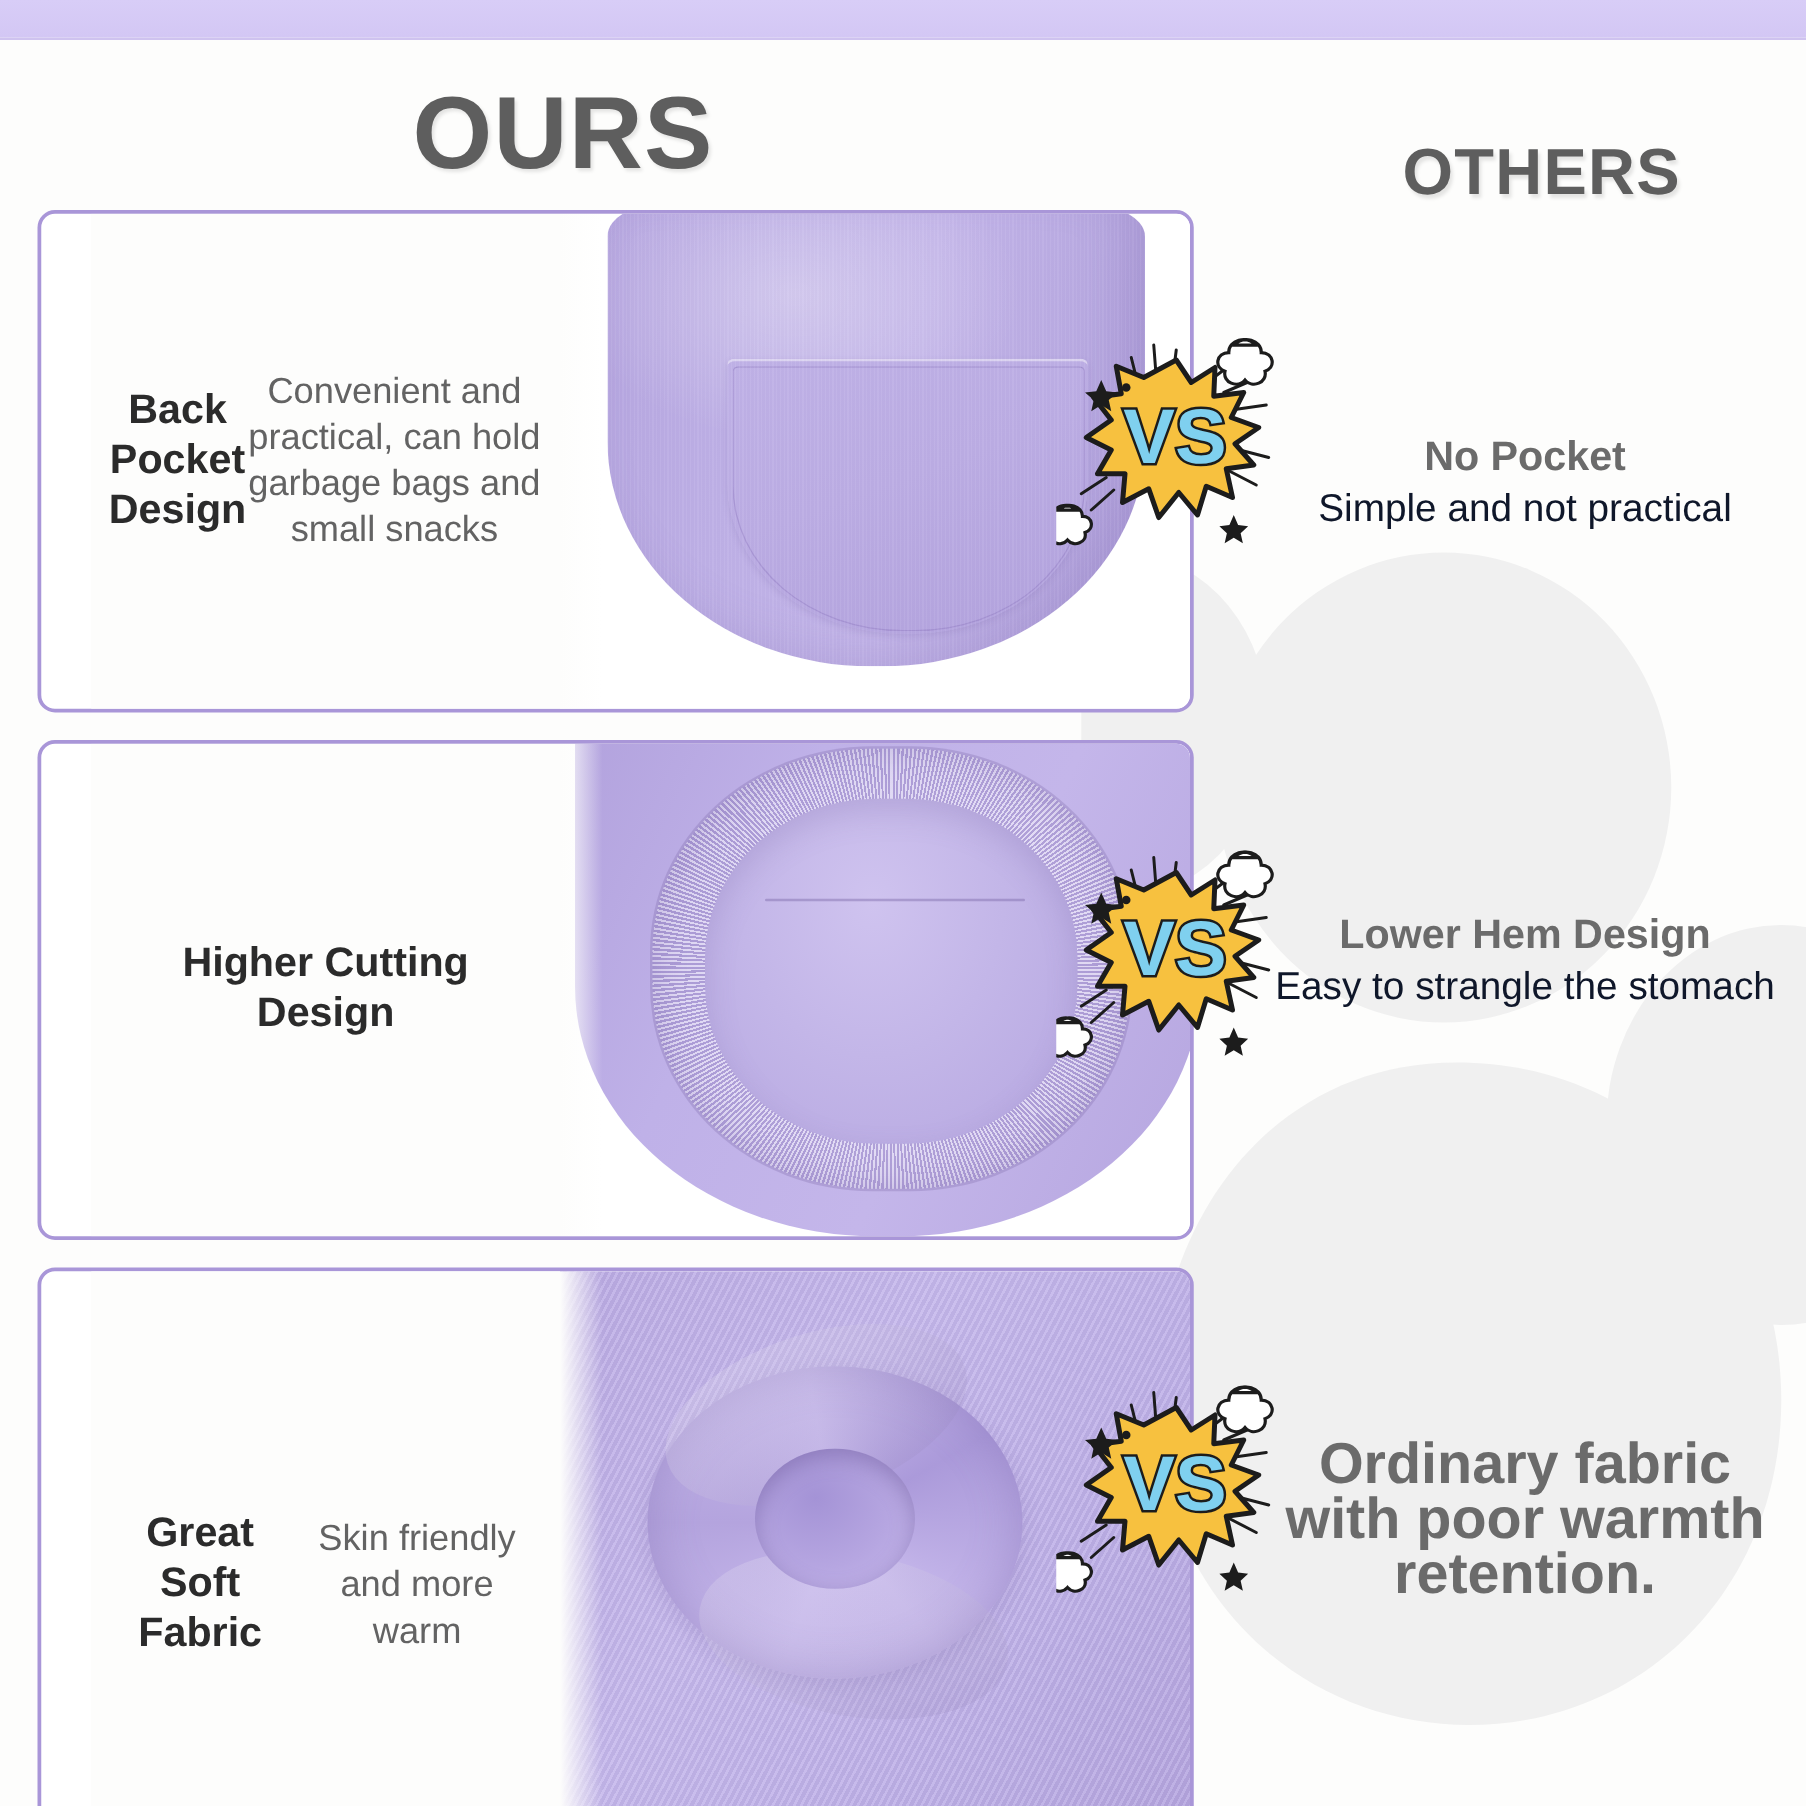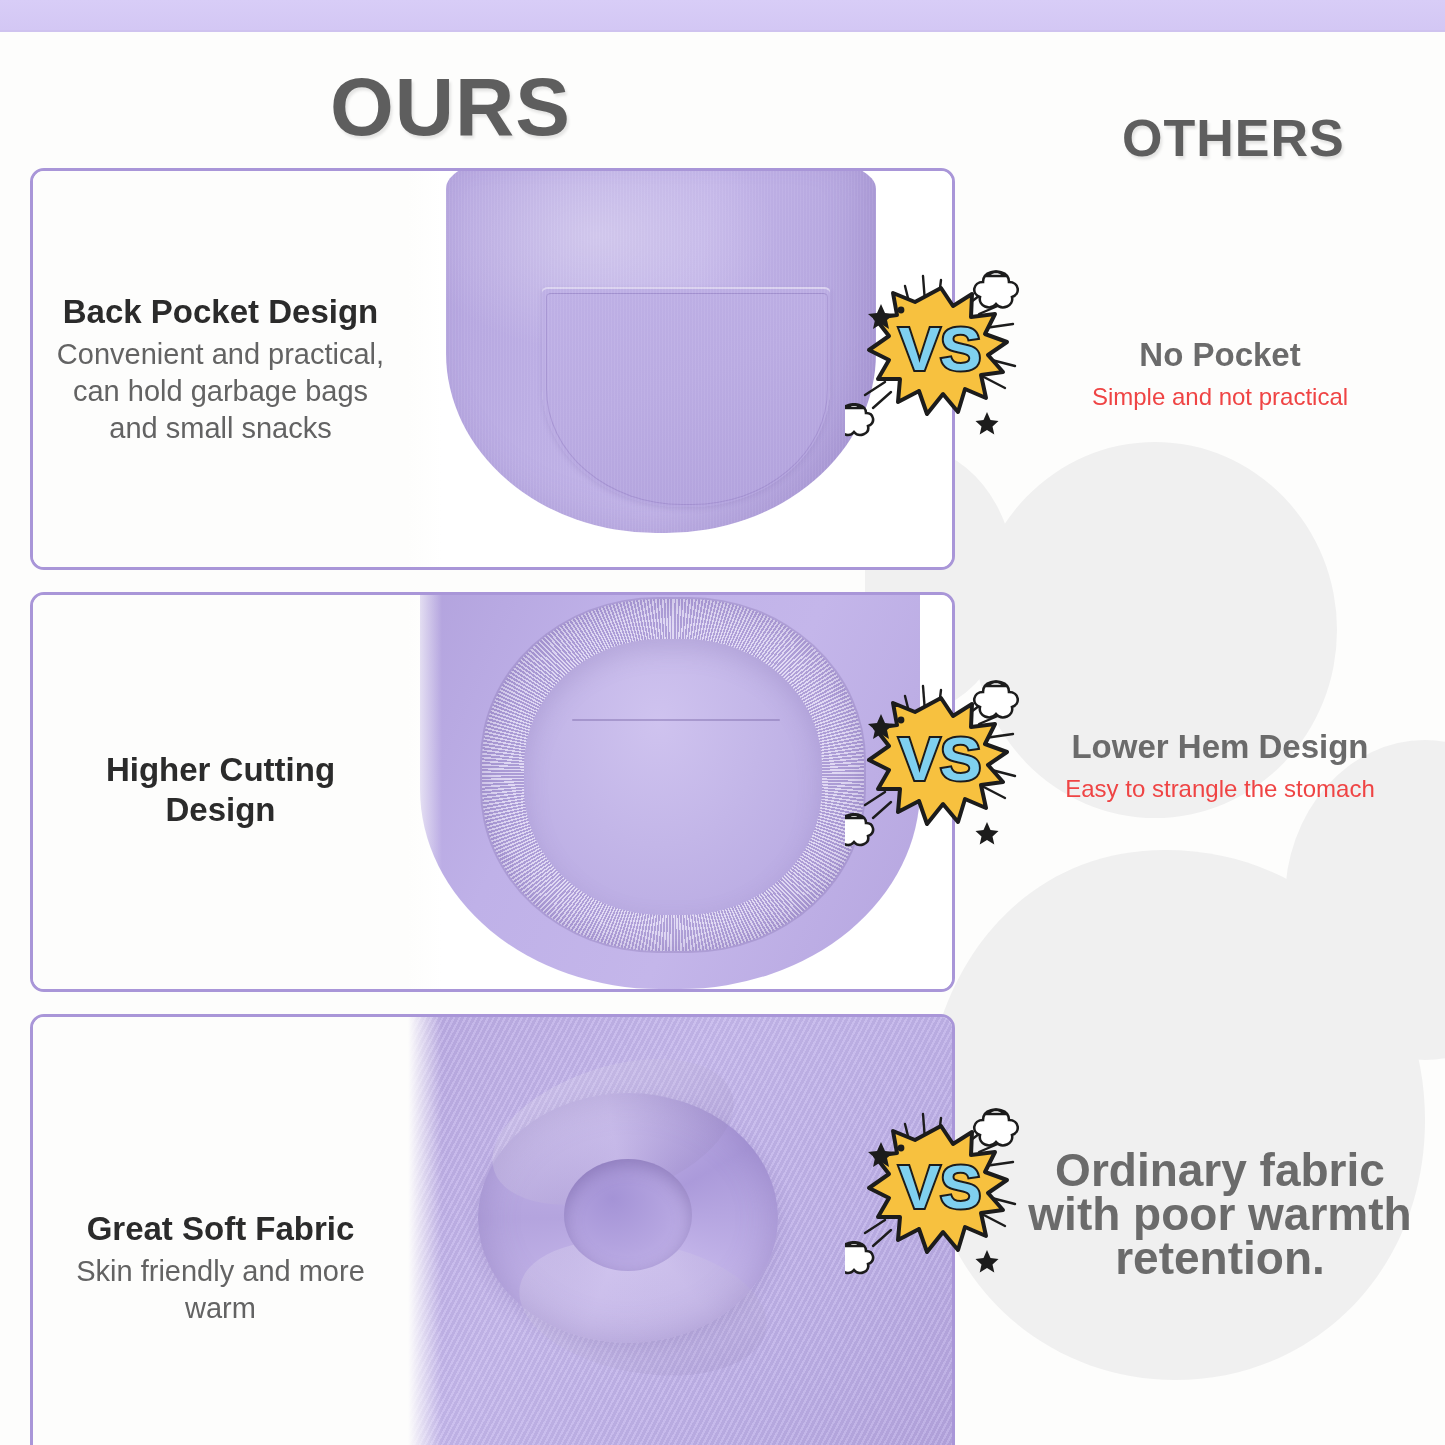--- a/index.html
+++ b/index.html
@@ -89,28 +89,29 @@
   }
   .row-1 { top: 168px;  height: 402px; }
   .row-2 { top: 592px;  height: 400px; }
   .row-3 { top: 1014px; height: 508px; }
 
   .row-text {
     position: relative;
     width: 375px;
     flex: 0 0 375px;
     display: flex;
-    flex-direction: column;
+    flex-direction: row;
     justify-content: center;
     align-items: center;
     text-align: center;
     padding: 0 14px;
     box-sizing: border-box;
     background: #fdfdfc;
     z-index: 2;
+    margin-left: 40px;
   }
   .row-title {
     color: #2b2b2b;
     font-weight: 700;
     font-size: 33px;
     line-height: 40px;
     margin: 0 0 4px 0;
     font-family: "Liberation Sans", sans-serif;
   }
   .row-sub {
@@ -290,35 +291,35 @@
   .vs-3 { left: 845px; top: 1100px; }
 
   
   .others-col {
     position: absolute;
     z-index: 5;
     width: 430px;
     left: 1005px;
     text-align: center;
   }
-  .o1 { top: 334px; }
+  .o1 { top: 344px; }
   .o2 { top: 726px; }
   .o3 { top: 1148px; }
   .others-title {
     color: #6b6b6b;
     font-weight: 700;
     font-size: 33px;
     line-height: 42px;
     margin: 0 0 2px 0;
     font-family: "Liberation Sans", sans-serif;
   }
   .others-sub {
-    color: #ef4444;
+    color: #0f172a;
     font-weight: 400;
-    font-size: 24px;
+    font-size: 31px;
     line-height: 38px;
     margin: 0;
     font-family: "Liberation Sans", sans-serif;
   }
   .others-title.big {
     font-size: 46px;
     line-height: 44px;
   }
 </style>
 </head>

